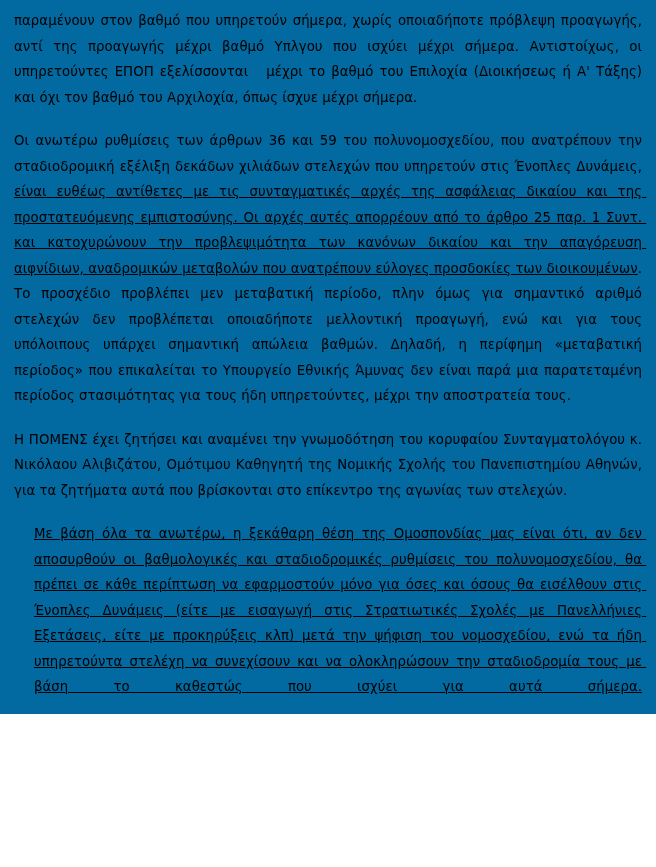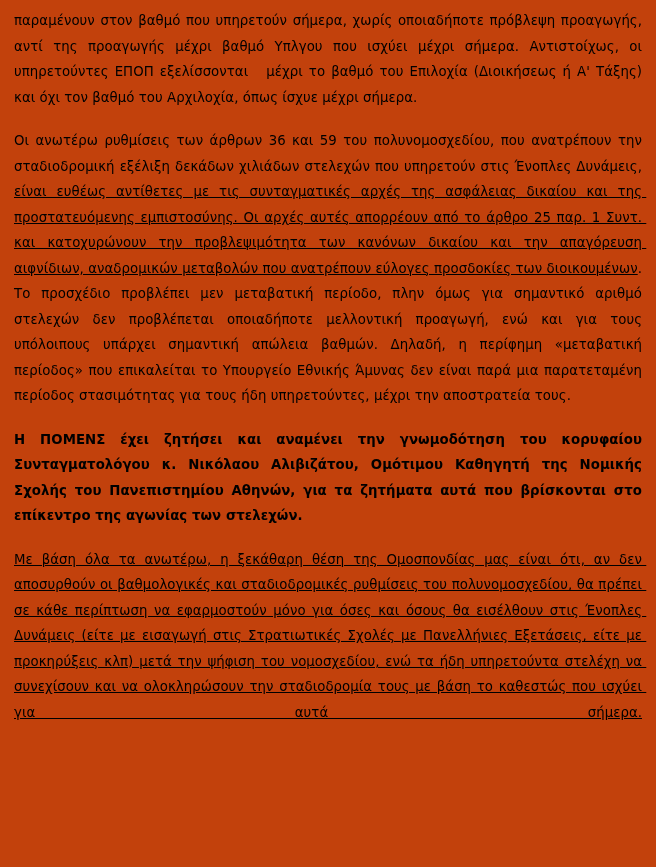--- a/index.html
+++ b/index.html
@@ -10,49 +10,50 @@
   body {
     width: 656px;
     height: 867px;
     font-family: "DejaVu Sans", "Liberation Sans", sans-serif;
     color: #000000;
     overflow: hidden;
   }
   .page {
     box-sizing: border-box;
     width: 656px;
-    height: 867px;
+    height: 714px;
     padding: 8px 14px 0 14px;
-    background: #c2410c;
+    background: #0369a1;
   }
   .para {
     text-align: justify;
     font-size: 13.3px;
     line-height: 1.92;
     margin: 0 0 0 0;
     letter-spacing: 0.05px;
   }
   .para + .para {
     margin-top: 18px;
   }
   .gap-lg {
     margin-top: 30px;
   }
   .gap-xl {
     margin-top: 34px;
   }
   b, .b {
-    font-weight: bold;
+    font-weight: normal;
   }
   .bu {
     font-weight: normal;
     text-decoration: underline;
   }
   .last-line-spread {
     text-align-last: justify;
+    margin-left: 20px;
   }
   span[data-bind] {
     white-space: pre-wrap;
   }
 </style>
 </head>
 <body>
 
 <div class="page">
 

